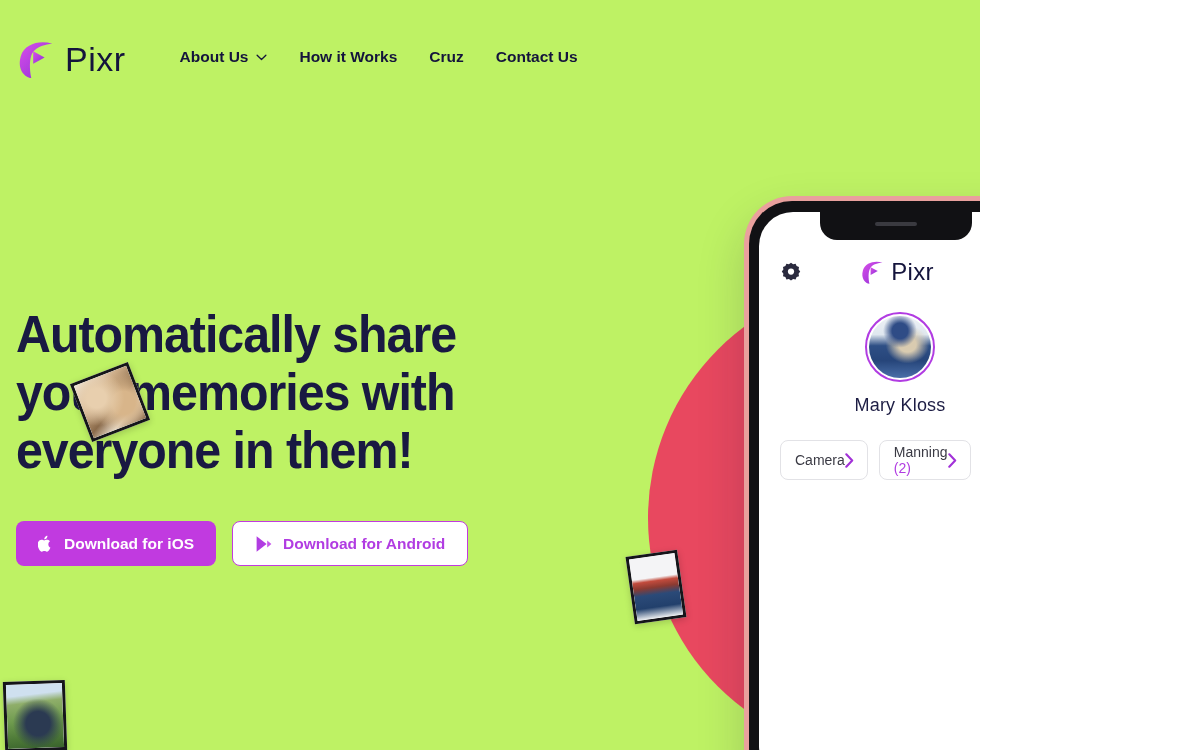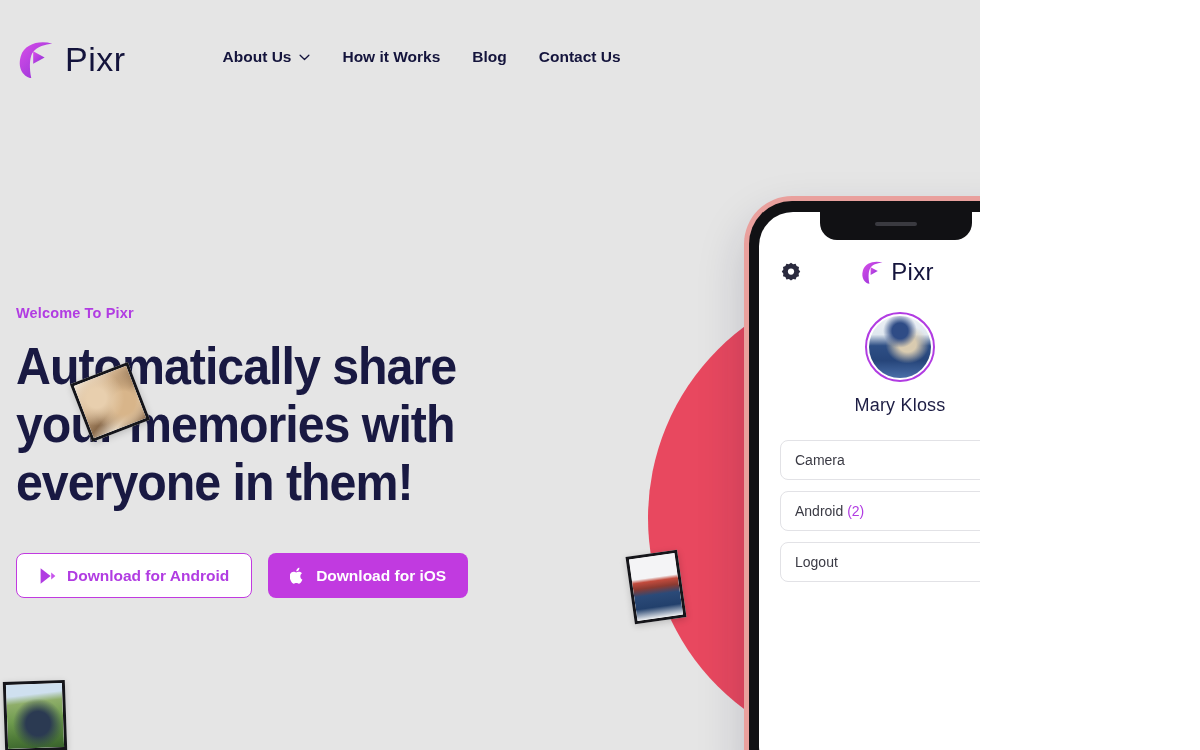--- a/index.html
+++ b/index.html
@@ -2,35 +2,35 @@
 <html><head>
 <meta charset="utf-8">
 <style>
   * { box-sizing: border-box; margin: 0; padding: 0; }
   html, body {
     width: 1200px; height: 750px;
     overflow: hidden;
     background: #ffffff;
     font-family: "Liberation Sans", sans-serif;
   }
-  .page { position: relative; width: 980px; height: 750px; overflow: hidden; background:#e5e5e5; }
+  .page { position: relative; width: 980px; height: 750px; overflow: hidden; background:#bef264; }
 
   
   .header {
     position: absolute; top: 0; left: 0; width: 1200px; height: 120px;
     display: flex; align-items: flex-start; padding-top: 38px; padding-left: 16px;
     z-index: 40;
   }
   .brand { display: flex; align-items: center; gap: 7px; }
   .brand-mark { width: 42px; height: 42px; display:block; }
   .brand-text {
     font-size: 34px; font-weight: 400; letter-spacing: 0.5px;
     color: #14143c; font-family: "Liberation Sans", sans-serif;
   }
-  .nav { display: flex; align-items: center; gap: 0px; margin-left: 97px; padding-top: 10px; }
+  .nav { display: flex; align-items: center; gap: 0px; margin-left: 54px; padding-top: 10px; }
   .nav-item {
     font-size: 15.5px; font-weight: bold; color: #14143c;
     padding: 0 16px; display: flex; align-items: center; gap: 8px;
     cursor: pointer; white-space: nowrap;
   }
   .nav-item:first-child { padding-left: 0; }
   .chev-down { width: 11px; height: 7px; display:block; }
 
   
   .hero { position: absolute; left: 16px; top: 305px; width: 600px; z-index: 30; }
@@ -143,21 +143,21 @@
     width: 100%; height: 100%; border-radius: 50%; overflow: hidden;
     background:
       radial-gradient(circle at 50% 24%, #2f4c86 0 14%, rgba(47,76,134,0) 30%),
       radial-gradient(ellipse at 62% 46%, #d9cbb0 0 16%, rgba(217,203,176,0) 40%),
       linear-gradient(180deg,#eef2f6 0%, #dfe7ef 30%, #2e4f85 48%, #26457a 72%, #4a6fa8 100%);
   }
   .profile-name {
     margin-top: 13px; font-size: 18px; color: #1d1d44; letter-spacing: 0.2px;
   }
 
-  .menu { margin-top: 24px; padding: 0 21px; display: flex; flex-direction: column; gap: 11px; }
+  .menu { margin-top: 24px; padding: 0 21px; display: flex; gap: 11px; }
   .menu-item {
     height: 40px; border: 1px solid #e2e2e6; border-radius: 8px;
     display: flex; align-items: center; justify-content: space-between;
     padding: 0 13px 0 14px; cursor: pointer; background: #fff;
   }
   .menu-label { font-size: 14px; color: #3a3a44; }
   .menu-count { color: #b13ce2; }
   .chev-right { width: 9px; height: 15px; display:block; }
 
   
@@ -221,51 +221,50 @@
         <span>
           <svg class="chev-down" viewBox="0 0 12 8">
               <path d="M1 1.5 L6 6.3 L11 1.5" fill="none" stroke="#14143c" stroke-width="1.5" stroke-linecap="round" stroke-linejoin="round"></path>
             </svg>
         </span>
       </div>
       <div class="nav-item">
         <span>How it Works</span>
       </div>
       <div class="nav-item">
-        <span>Blog</span>
+        <span>Cruz</span>
       </div>
       <div class="nav-item">
         <span>Contact Us</span>
       </div>
     </nav>
   </div>
 
   <div class="hero">
-    <div class="eyebrow">Welcome To Pixr</div>
     <h1 class="headline">Automatically share your memories with everyone in them!</h1>
 
     <div class="cta-row">
+      <div class="btn btn-ios">
+        <span>
+          <svg class="ico-apple" viewBox="0 0 15 18">
+            <path d="M10.3 9.4c0-2 1.6-3 1.7-3.05-0.9-1.35-2.35-1.54-2.86-1.56-1.22-0.12-2.38 0.72-3 0.72-0.62 0-1.57-0.7-2.58-0.68-1.33 0.02-2.55 0.77-3.23 1.96-1.38 2.4-0.35 5.95 0.99 7.9 0.66 0.95 1.44 2.02 2.47 1.98 0.99-0.04 1.36-0.64 2.56-0.64 1.2 0 1.53 0.64 2.58 0.62 1.07-0.02 1.74-0.97 2.39-1.93 0.75-1.1 1.06-2.17 1.08-2.23-0.02-0.01-2.07-0.8-2.09-3.09z" fill="#ffffff"></path>
+            <path d="M8.6 3.2c0.54-0.66 0.91-1.58 0.81-2.5-0.78 0.03-1.73 0.52-2.29 1.18-0.5 0.58-0.94 1.52-0.82 2.41 0.87 0.07 1.76-0.44 2.3-1.09z" fill="#ffffff"></path>
+          </svg>
+        </span>
+        <span>Download for iOS</span>
+      </div>
+
       <div class="btn btn-android">
         <span>
           <svg class="ico-play" viewBox="0 0 17 18">
             <path d="M1.6 1.2 L11.6 9 L1.6 16.8 Z" fill="#b13ce2"></path>
             <path d="M12.2 5.6 L16.4 9 L12.2 12.4 Z" fill="#c756ec"></path>
           </svg>
         </span>
         <span>Download for Android</span>
-      </div>
-
-      <div class="btn btn-ios">
-        <span>
-          <svg class="ico-apple" viewBox="0 0 15 18">
-            <path d="M10.3 9.4c0-2 1.6-3 1.7-3.05-0.9-1.35-2.35-1.54-2.86-1.56-1.22-0.12-2.38 0.72-3 0.72-0.62 0-1.57-0.7-2.58-0.68-1.33 0.02-2.55 0.77-3.23 1.96-1.38 2.4-0.35 5.95 0.99 7.9 0.66 0.95 1.44 2.02 2.47 1.98 0.99-0.04 1.36-0.64 2.56-0.64 1.2 0 1.53 0.64 2.58 0.62 1.07-0.02 1.74-0.97 2.39-1.93 0.75-1.1 1.06-2.17 1.08-2.23-0.02-0.01-2.07-0.8-2.09-3.09z" fill="#ffffff"></path>
-            <path d="M8.6 3.2c0.54-0.66 0.91-1.58 0.81-2.5-0.78 0.03-1.73 0.52-2.29 1.18-0.5 0.58-0.94 1.52-0.82 2.41 0.87 0.07 1.76-0.44 2.3-1.09z" fill="#ffffff"></path>
-          </svg>
-        </span>
-        <span>Download for iOS</span>
       </div>
     </div>
   </div>
 
   <div class="photo photo-head">
     <div class="inner"></div>
   </div>
   <div class="photo photo-botleft">
     <div class="inner"></div>
   </div>
@@ -329,21 +328,21 @@
             <span>
               <svg class="chev-right" viewBox="0 0 9 15">
                   <path d="M1.3 1.3 L7.2 7.5 L1.3 13.7" fill="none" stroke="#a231d8" stroke-width="2.1" stroke-linecap="round" stroke-linejoin="round"></path>
                 </svg>
             </span>
           </div>
 
 
           <div class="menu-item">
             <span class="menu-label">
-              <span>Android</span>
+              <span>Manning</span>
               <span class="menu-count">(2)</span>
             </span>
             <span>
               <svg class="chev-right" viewBox="0 0 9 15">
                   <path d="M1.3 1.3 L7.2 7.5 L1.3 13.7" fill="none" stroke="#a231d8" stroke-width="2.1" stroke-linecap="round" stroke-linejoin="round"></path>
                 </svg>
             </span>
           </div>
 
 

